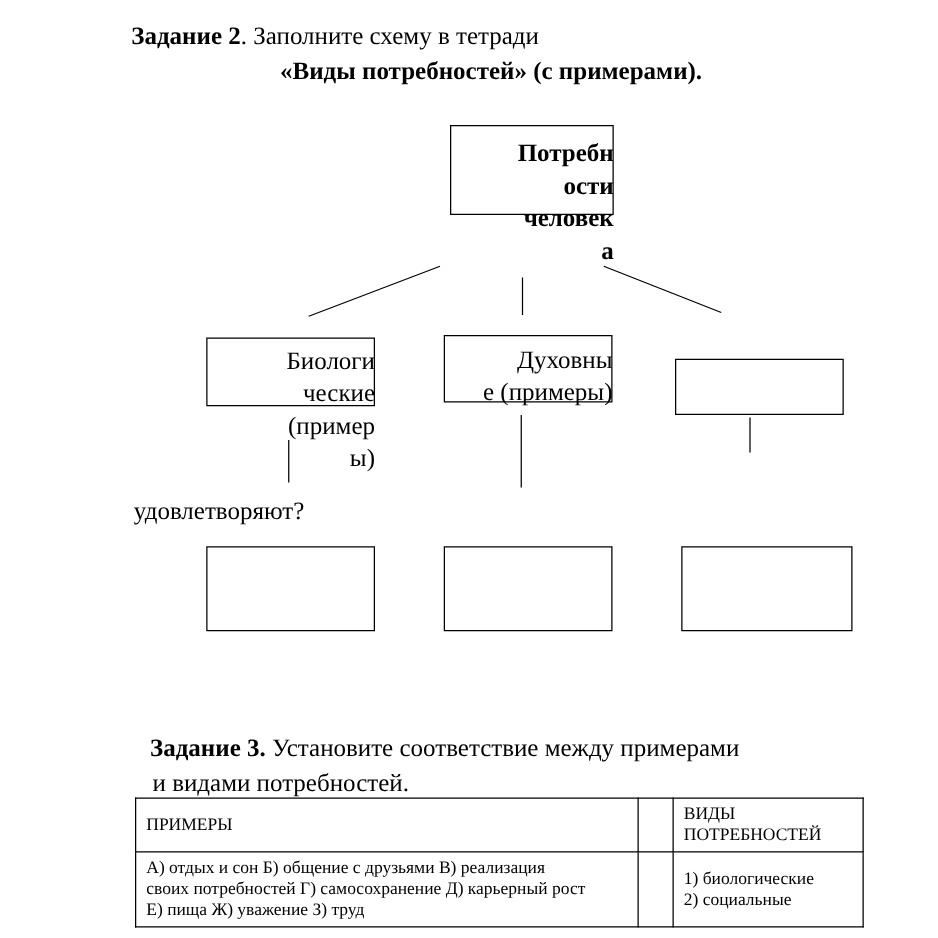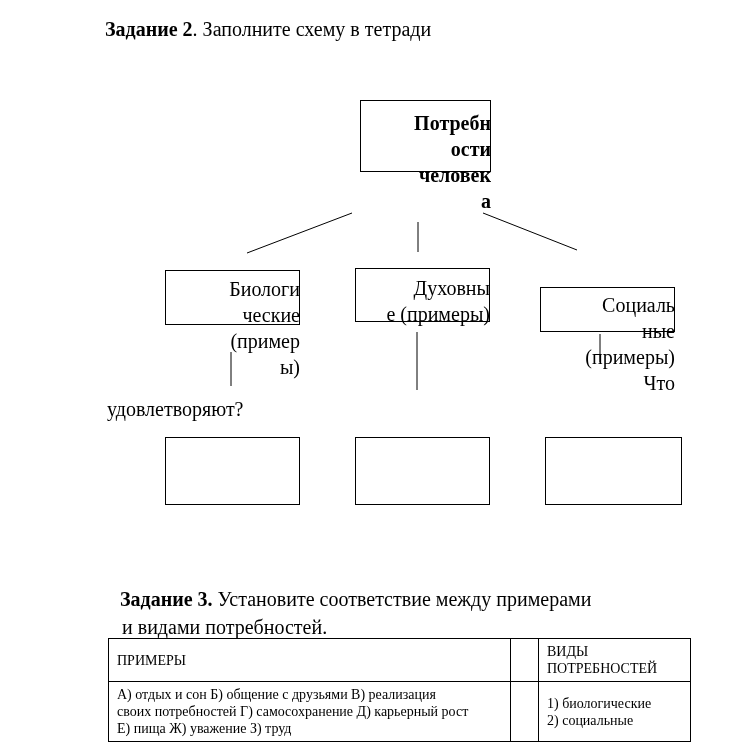--- a/index.html
+++ b/index.html
@@ -55,20 +55,21 @@
   tr.bodyrow td { height: 56px; }
 </style>
 </head>
 <body>
 
 <div id="page">
 
   <div class="abs t20" style="left:105px; top:16px;">
     <span class="bold">Задание 2</span><span>. Заполните схему в тетради</span>
   </div>
+  <div class="abs t20 bold" style="left:224px; top:44px;">«Виды потребностей» (с примерами).</div>
 
   <svg class="connectors" width="750" height="750" viewBox="0 0 750 750">
     <line x1="352" y1="213" x2="247" y2="253" stroke="#000" stroke-width="1"></line>
     <line x1="418" y1="222" x2="418" y2="252" stroke="#000" stroke-width="1"></line>
     <line x1="483" y1="213" x2="577" y2="250" stroke="#000" stroke-width="1"></line>
     <line x1="231" y1="352" x2="231" y2="386" stroke="#000" stroke-width="1"></line>
     <line x1="417" y1="332" x2="417" y2="390" stroke="#000" stroke-width="1"></line>
     <line x1="600" y1="334" x2="600" y2="362" stroke="#000" stroke-width="1"></line>
   </svg>
 
@@ -82,24 +83,20 @@
   <div class="boxlabel" style="left:165px; top:276px; width:135px;">Биологи
 ческие
 (пример
 ы)</div>
 
   <div class="box" style="left:355px; top:268px; width:135px; height:54px;"></div>
   <div class="boxlabel" style="left:355px; top:275px; width:135px;">Духовны
 е (примеры)</div>
 
   <div class="box" style="left:540px; top:287px; width:135px; height:45px;"></div>
-  <div class="boxlabel" style="left:540px; top:292px; width:135px;">Социаль
-ные
-(примеры)
-Что</div>
 
   <div class="abs t20" style="left:107px; top:396px;text-align:right;">удовлетворяют?</div>
 
   <div class="box" style="left:165px; top:437px; width:135px; height:68px;"></div>
   <div class="box" style="left:355px; top:437px; width:135px; height:68px;"></div>
   <div class="box" style="left:545px; top:437px; width:137px; height:68px;"></div>
 
   <div class="abs t20" style="left:120px; top:586px;">
     <span class="bold">Задание 3.</span><span> Установите соответствие между примерами</span>
   </div>

